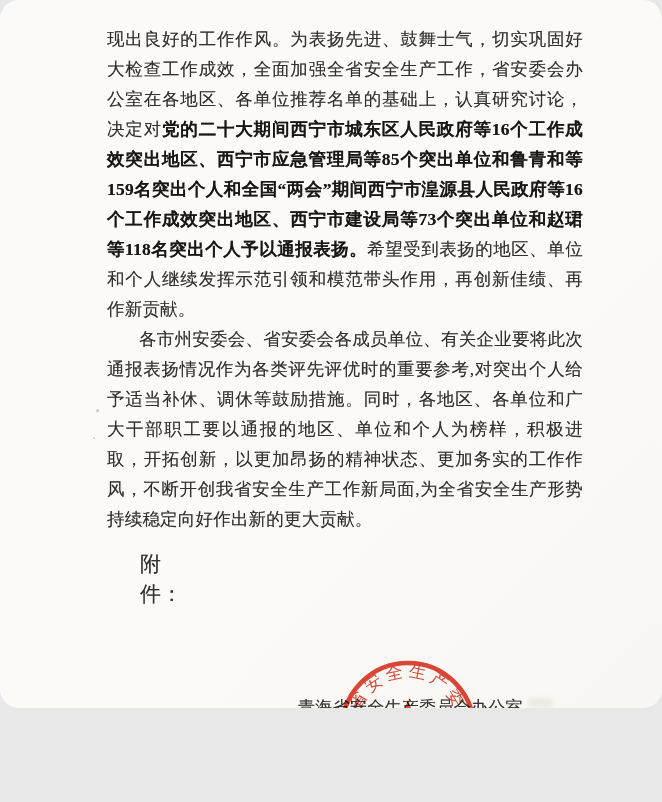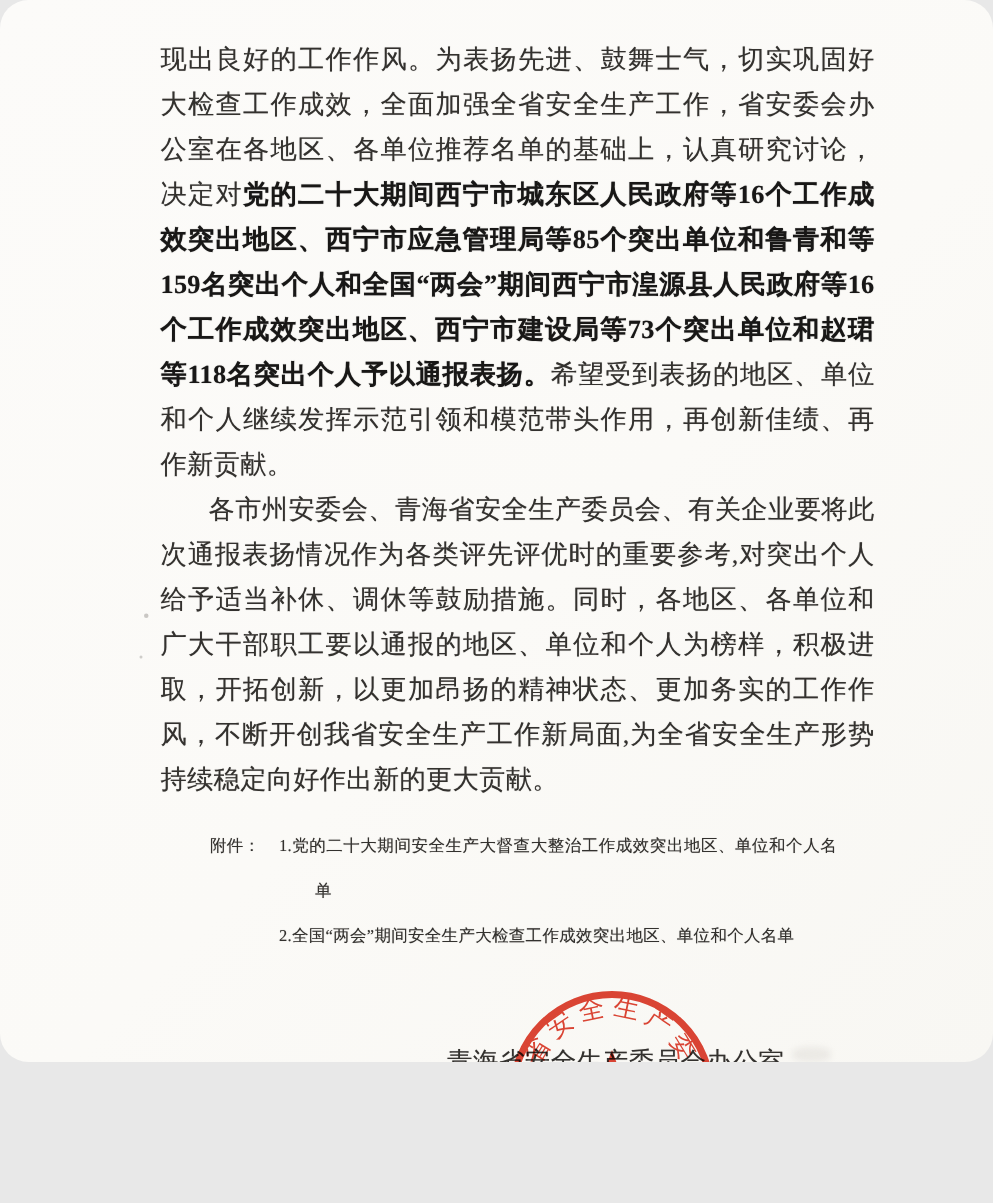--- a/index.html
+++ b/index.html
@@ -34,21 +34,21 @@
   .body-text p{margin:0;}
   .para-indent{text-indent:32px;}
   .bold-run{
     font-weight:700;
     color:var(--ink-bold);
     text-shadow:0 0 0.6px rgba(0,0,0,0.55);
   }
   .attachment{
     position:absolute;
     left:140px;top:549px;width:446px;
-    font-size:11px;line-height:30px;
+    font-size:21px;line-height:30px;
     color:var(--ink);
     text-shadow:0 0 0.5px rgba(40,38,35,0.45);
     display:flex;align-items:flex-start;
   }
   .attachment-label{flex:0 0 auto;width:46px;letter-spacing:0.2px;}
   .attachment-items{flex:0 0 auto;width:372px;}
   .attachment-item{
     padding-left:24px;text-indent:-24px;
     text-align:justify;text-justify:inter-ideograph;
     letter-spacing:0.2px;
@@ -85,29 +85,25 @@
   .speck-4{left:600px;top:742px;width:34px;height:12px;border-radius:40%;
            background:#cfcac4;opacity:.22;filter:blur(2px);}
 </style>
 </head>
 <body>
 
 <div class="page">
 
   <div class="body-text">
     <p><span>现出良好的工作作风。为表扬先进、鼓舞士气，切实巩固好大检查工作成效，全面加强全省安全生产工作，省安委会办公室在各地区、各单位推荐名单的基础上，认真研究讨论，决定对</span><span class="bold-run">党的二十大期间西宁市城东区人民政府等16个工作成效突出地区、西宁市应急管理局等85个突出单位和鲁青和等159名突出个人和全国“两会”期间西宁市湟源县人民政府等16个工作成效突出地区、西宁市建设局等73个突出单位和赵珺等118名突出个人予以通报表扬。</span><span>希望受到表扬的地区、单位和个人继续发挥示范引领和模范带头作用，再创新佳绩、再作新贡献。</span></p>
-    <p class="para-indent">各市州安委会、青海省安全生产委员会、有关企业要将此次通报表扬情况作为各类评先评优时的重要参考,对突出个人给予适当补休、调休等鼓励措施。同时，各地区、各单位和广大干部职工要以通报的地区、单位和个人为榜样，积极进取，开拓创新，以更加昂扬的精神状态、更加务实的工作作风，不断开创我省安全生产工作新局面,为全省安全生产形势持续稳定向好作出新的更大贡献。</p>
+    <p class="para-indent">各市州安委会、省安委会各成员单位、有关企业要将此次通报表扬情况作为各类评先评优时的重要参考,对突出个人给予适当补休、调休等鼓励措施。同时，各地区、各单位和广大干部职工要以通报的地区、单位和个人为榜样，积极进取，开拓创新，以更加昂扬的精神状态、更加务实的工作作风，不断开创我省安全生产工作新局面,为全省安全生产形势持续稳定向好作出新的更大贡献。</p>
   </div>
 
   <div class="attachment">
     <div class="attachment-label">附件：</div>
-    <div class="attachment-items">
-      <div class="attachment-item">1.党的二十大期间安全生产大督查大整治工作成效突出地区、单位和个人名单</div>
-      <div class="attachment-item">2.全国“两会”期间安全生产大检查工作成效突出地区、单位和个人名单</div>
-    </div>
   </div>
 
   <div class="signature">青海省安全生产委员会办公室</div>
 
   <div class="doc-date">2023 年 4 月 6 日</div>
 
   <svg class="seal" viewBox="0 0 148 148" xmlns="http://www.w3.org/2000/svg">
     <defs>
       <path id="ringPath" d="M 25.1 91.8 A 52 52 0 1 1 122.9 91.8" fill="none"></path>
       <path id="codePath" d="M 40.7 121.5 A 58 58 0 0 0 107.3 121.5" fill="none"></path>

